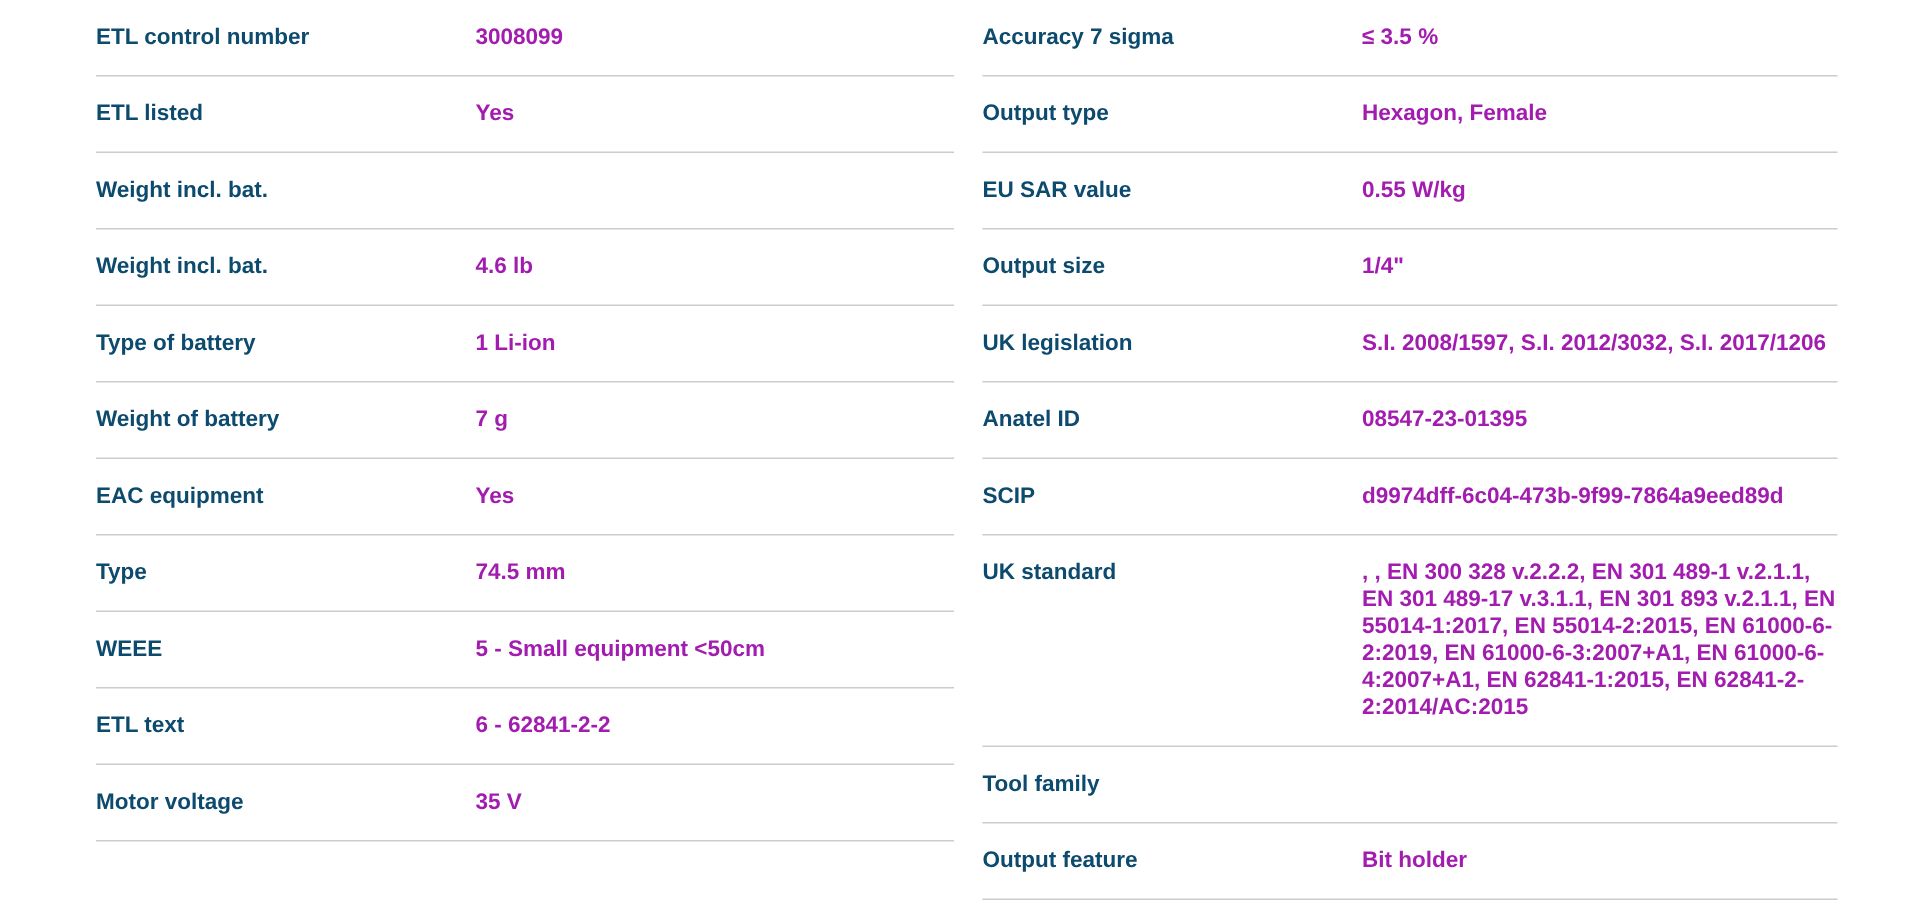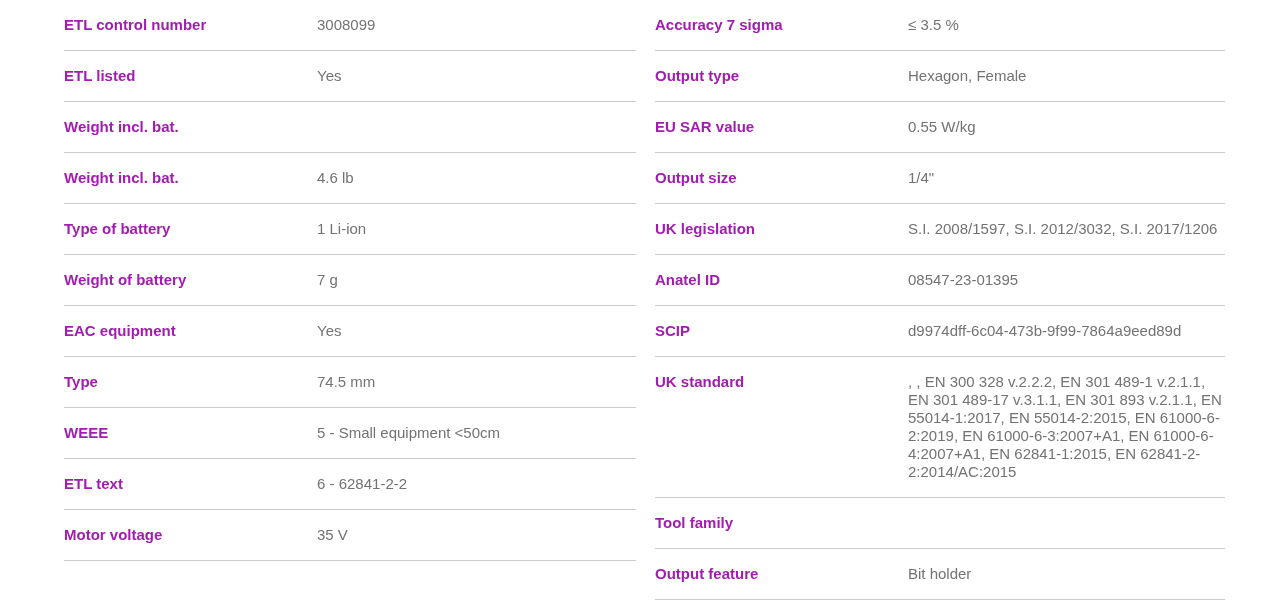--- a/index.html
+++ b/index.html
@@ -28,30 +28,30 @@
     align-items: flex-start;
     padding: 16px 0;
     border-bottom: 1px solid #cccccc;
   }
   .spec-label {
     width: 253px;
     flex: 0 0 253px;
     font-size: 15px;
     line-height: 18px;
     font-weight: 600;
-    color: #a21caf;
+    color: #0c4a6e;
     padding-right: 10px;
     box-sizing: border-box;
   }
   .spec-value {
     flex: 1 1 auto;
     font-size: 15px;
     line-height: 18px;
-    font-weight: 400;
-    color: #737373;
+    font-weight: 700;
+    color: #a21caf;
     word-wrap: break-word;
   }
 </style>
 </head>
 <body>
 
 <div class="page">
   <div class="spec-grid">
 
     <div class="spec-col spec-col-left">

